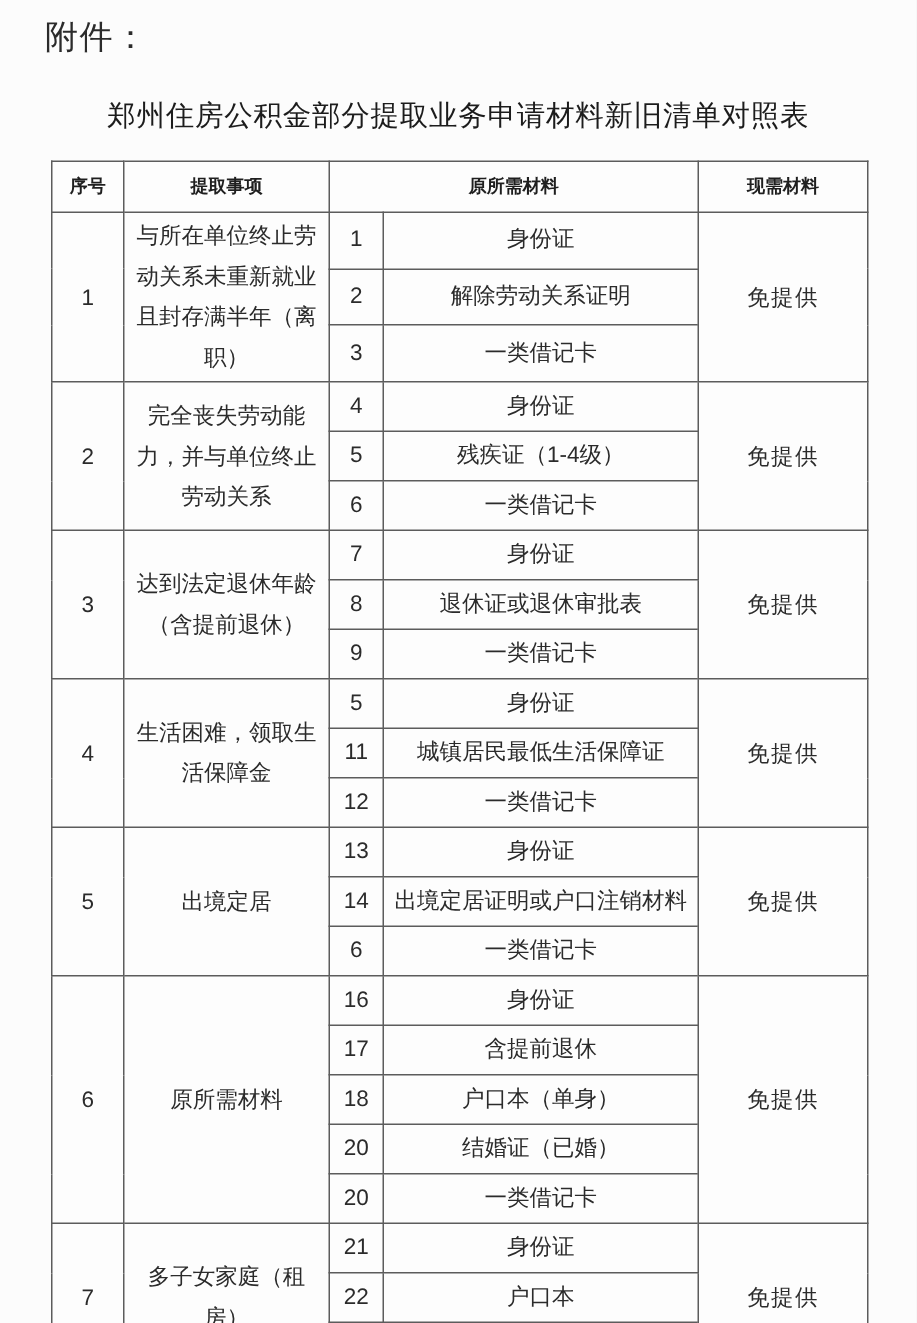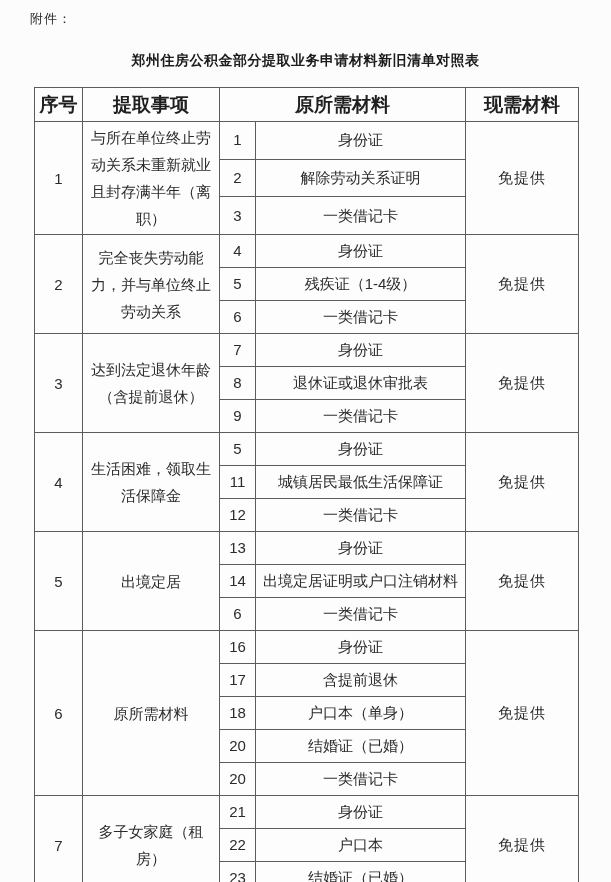--- a/index.html
+++ b/index.html
@@ -10,28 +10,28 @@
     height: 882px;
     margin: 0 auto;
     background: #fcfcfc;
     overflow: hidden;
     font-family: "Liberation Sans", "DejaVu Sans", sans-serif;
     color: #2b2b2b;
   }
   .attachment {
     padding-top: 10px;
     margin-left: 30px;
-    font-size: 13px;
+    font-size: 22px;
     letter-spacing: 1px;
   }
   .title {
     margin: 24px 0 0 0;
     text-align: center;
-    font-size: 14px;
-    font-weight: bold;
+    font-size: 19px;
+    font-weight: normal;
     letter-spacing: 0.5px;
     color: #1c1c1c;
   }
   table.materials-table {
     border-collapse: collapse;
     table-layout: fixed;
     width: 544px;
     margin: 17px 0 0 34px;
     background: #fdfdfd;
   }
@@ -40,21 +40,21 @@
     text-align: center;
     vertical-align: middle;
     font-size: 15px;
     padding: 2px 1px;
     color: #2b2b2b;
     overflow: hidden;
   }
   .materials-table thead th {
     height: 29px;
     font-weight: bold;
-    font-size: 19px;
+    font-size: 12px;
     color: #1f1f1f;
     font-family: Liberation Mono, monospace;
   }
   .cell-no, .cell-material { height: 28px; line-height: 20px; }
   .cell-seq  { font-size: 15px; }
   .cell-item { line-height: 27px; padding: 2px 0; }
   .cell-new  { font-size: 15px; letter-spacing: 1px; }
 </style>
 </head>
 <body>

